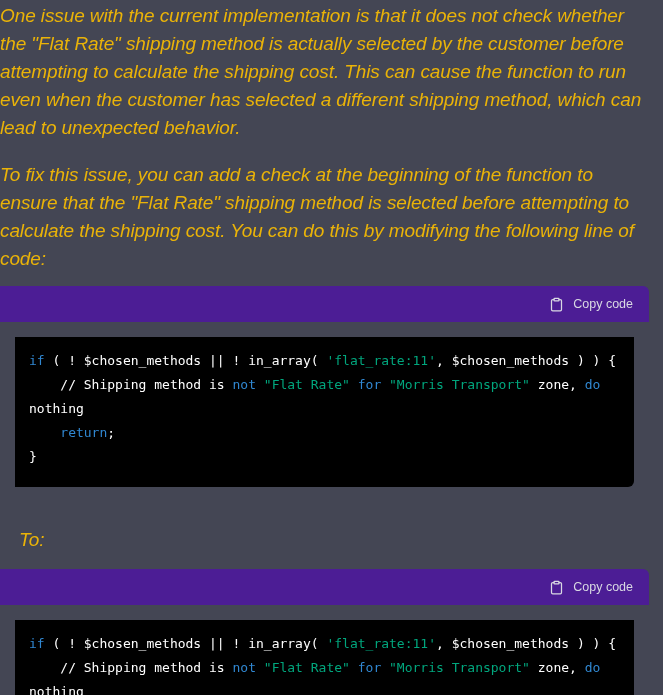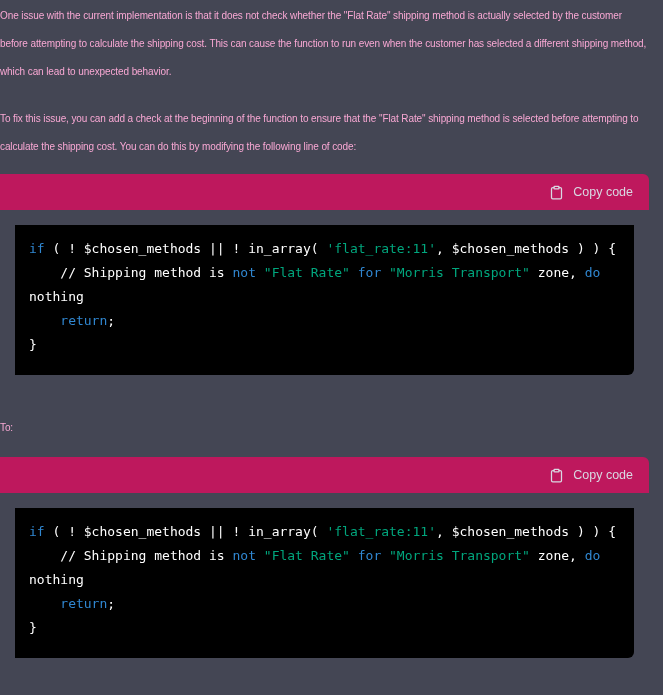--- a/index.html
+++ b/index.html
@@ -11,36 +11,37 @@
     background: #444654;
     font-family: "Liberation Sans", sans-serif;
   }
   .message {
     padding: 2px 11px 0 0;
     width: 663px;
   }
   p.para {
     margin: 0 0 19px 0;
     width: 652px;
-    font-size: 10px;
+    font-size: 19px;
     line-height: 28px;
     letter-spacing: -0.1px;
-    color: #f9a8d4;
+    color: #eab308;
+    font-style: italic;
   }
   p.para.tight { margin-bottom: 13px; }
-  p.para.to-label { margin-bottom: 15px; }
+  p.para.to-label { margin-bottom: 15px; padding-left: 19px; }
 
   .codeblock {
     width: 649px;
     margin: 0;
   }
   .codeblock.first { margin-bottom: 39px; }
   .code-header {
     height: 36px;
-    background: #be185d;
+    background: #4c1d95;
     border-radius: 0 6px 0 0;
     display: flex;
     align-items: center;
     justify-content: flex-end;
     padding: 0 16px;
   }
   .copy-btn {
     display: flex;
     align-items: center;
     gap: 9px;

